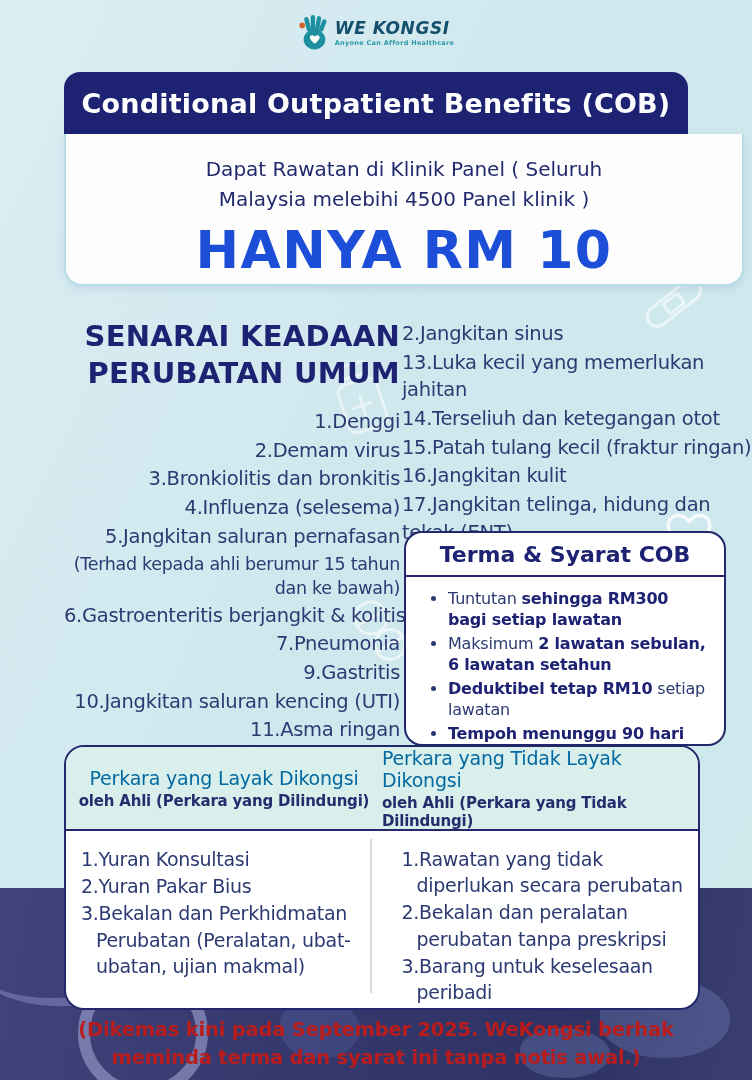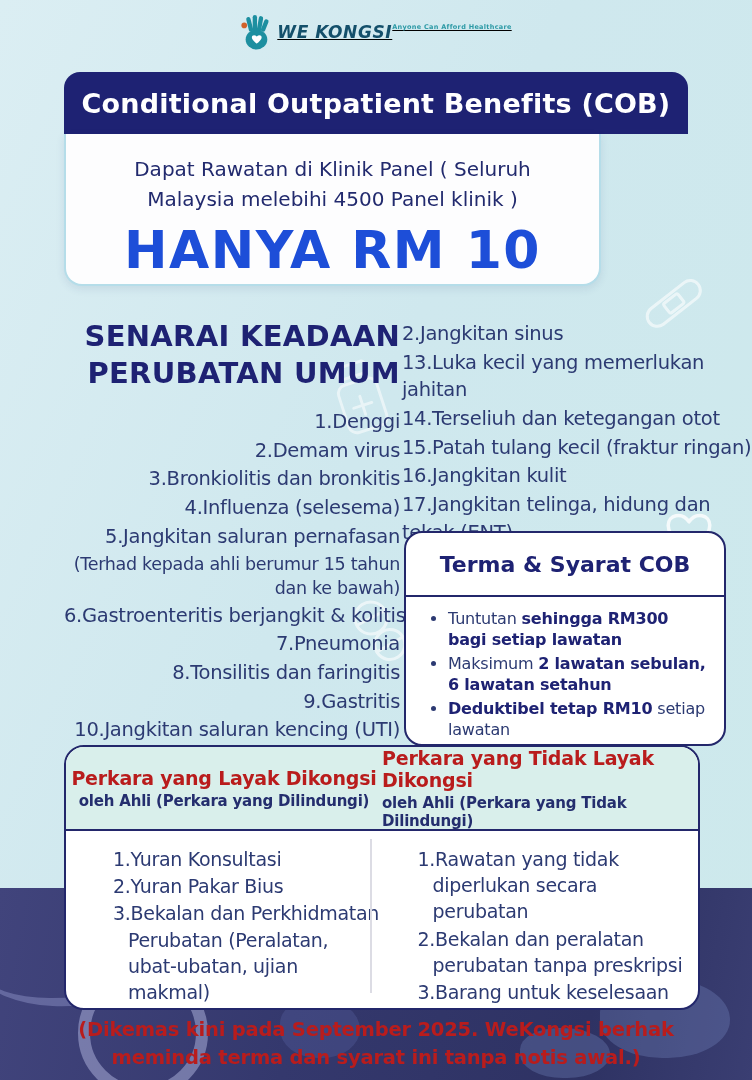--- a/index.html
+++ b/index.html
@@ -17,61 +17,61 @@
   .steth-tube { position:absolute; left:-40px; top:-60px; width:300px; height:170px;
     border-bottom:10px solid rgba(170,176,225,.35); border-radius:50%; transform:rotate(-18deg); }
   .map-blob { position:absolute; background:rgba(130,150,210,.28); border-radius:45% 55% 50% 50%; }
   .blob1 { left:470px; top:30px; width:120px; height:70px; }
   .blob2 { left:600px; top:90px; width:130px; height:80px; }
   .blob3 { left:520px; top:140px; width:90px; height:50px; }
   .blob4 { left:280px; top:110px; width:80px; height:60px; background:rgba(110,125,190,.22); }
   
   .logo { position:absolute; top:14px; left:0; width:752px; display:flex; align-items:center;
     justify-content:center; gap:5px; z-index:2; }
-  .logo-text { display:flex; flex-direction:row;text-decoration:underline; }
+  .logo-text { display:flex; flex-direction:column; }
   .logo-name { font-size:17px; font-weight:bold; font-style:italic; color:#14506b; letter-spacing:.6px; }
   .logo-tagline { font-size:6.5px; font-weight:bold; color:#2d9aa6; letter-spacing:.3px; margin-top:1px; }
   
   .banner { position:absolute; left:64px; top:72px; width:624px; height:62px; background:#1e2273;
     border-radius:16px 16px 0 0; display:flex; align-items:center; justify-content:center; z-index:2; }
   .banner span { color:#ffffff; font-size:27px; font-weight:bold; letter-spacing:.2px; }
-  .hero-card { position:absolute; left:64px; top:134px; width:537px; height:152px; background:#fdfdfe;
+  .hero-card { position:absolute; left:64px; top:134px; width:680px; height:152px; background:#fdfdfe;
     border:2px solid #b5dde9; border-top:none; border-radius:0 0 18px 18px; text-align:center; z-index:2;
     box-shadow:0 3px 8px rgba(40,60,120,.10); }
   .hero-sub { margin:20px auto 0; width:470px; font-size:20px; line-height:1.5; color:#222a6e; }
   .hero-price { margin-top:6px; font-size:52px; font-weight:bold; color:#1d4ed8; letter-spacing:1.5px; }
   
   .col-left  { position:absolute; left:64px;  top:318px; width:336px; z-index:2;text-align:right; }
   .col-right { position:absolute; left:402px; top:320px; width:336px; z-index:2; }
   .section-heading { font-size:29px; line-height:1.26; font-weight:bold; color:#1e2273;
     letter-spacing:.3px; margin-bottom:17px; }
   ul.cond { list-style:none; font-size:19.5px; line-height:1.42; letter-spacing:-0.3px; color:#2c3a72; }
   ul.cond li { margin-bottom:1px; }
   ul.cond li.nowrap { white-space:nowrap; }
   li.note { font-size:17.5px; line-height:1.4; }
   
   .terms-box { position:absolute; left:404px; top:531px; width:322px; height:215px; background:#ffffff;
     border:2.5px solid #23276b; border-radius:18px; z-index:2; }
-  .terms-title { height:64px; display:flex; align-items:center; justify-content:center;
+  .terms-title { height:44px; display:flex; align-items:center; justify-content:center;
     font-size:22px; font-weight:bold; color:#1e2273; border-bottom:2.5px solid #23276b; }
   .terms-list { margin-top:11px; padding:0 12px 0 42px; font-size:16px; line-height:1.34;
     letter-spacing:-0.2px; color:#2c3a72; }
   .terms-list li { margin-bottom:2px; }
   .terms-list b { color:#1e2273; }
   
   .compare-card { position:absolute; left:64px; top:745px; width:636px; height:265px; background:#ffffff;
     border:2.5px solid #23276b; border-radius:20px; overflow:hidden; z-index:2; }
   .compare-header { display:flex; height:84px; background:#d9efeb; border-bottom:2.5px solid #23276b; }
   .c-head { flex:1; display:flex; flex-direction:column; align-items:center; justify-content:center; }
-  .c-title { font-size:19px; font-weight:bold; color:#b91c1c; letter-spacing:-0.2px; }
+  .c-title { font-size:19px; font-weight:normal; color:#0369a1; letter-spacing:-0.2px; }
   .c-sub { font-size:15px; font-weight:bold; color:#242e6e; margin-top:3px; letter-spacing:-0.2px; }
   .compare-body { display:flex; position:relative; padding-top:15px; height:178px; }
   ul.cb-col { list-style:none; flex:1; font-size:19px; line-height:1.38; letter-spacing:-0.3px; color:#2c3a72; }
   ul.cb-col li { padding-left:15px; text-indent:-15px; margin-bottom:1px; }
-  .cb-left  { padding:0 8px 0 47px; }
+  .cb-left  { padding:0 8px 0 15px; }
   .cb-right { padding:0 12px 0 28px; }
   .v-divider { position:absolute; left:304px; top:8px; bottom:16px; width:1.5px; background:#dcdce4; }
   
   .footnote { position:absolute; left:36px; top:1016px; width:680px; text-align:center; z-index:3;
     color:#b91c1c; font-size:19.5px; font-weight:bold; line-height:1.42; letter-spacing:-0.2px; }
   
   .deco { position:absolute; z-index:1; }
   .deco svg { stroke:#ffffff; fill:none; stroke-width:3; stroke-linecap:round; stroke-linejoin:round; }
   .deco-bottle  { left:332px; top:360px; opacity:.55; transform:rotate(-18deg); }
   .deco-bandaid { left:642px; top:288px; opacity:.6;  transform:rotate(-38deg); }
@@ -146,21 +146,20 @@
   <h2 class="section-heading">SENARAI KEADAAN PERUBATAN UMUM</h2>
   <ul class="cond">
     <li class="nowrap">1.Denggi</li>
     <li class="nowrap">2.Demam virus</li>
     <li class="nowrap">3.Bronkiolitis dan bronkitis</li>
     <li class="nowrap">4.Influenza (selesema)</li>
     <li class="nowrap">5.Jangkitan saluran pernafasan</li>
     <li class="note">(Terhad kepada ahli berumur 15 tahun dan ke bawah)</li>
     <li class="nowrap">6.Gastroenteritis berjangkit &amp; kolitis</li>
     <li class="nowrap">7.Pneumonia</li>
-    <li class="nowrap">8.Tonsilitis dan faringitis</li>
     <li class="nowrap">9.Gastritis</li>
     <li class="nowrap">10.Jangkitan saluran kencing (UTI)</li>
     <li class="nowrap">11.Asma ringan</li>
   </ul>
 </section>
 
 <section class="col-right">
   <ul class="cond">
     <li class="nowrap">2.Jangkitan sinus</li>
     <li>13.Luka kecil yang memerlukan jahitan</li>

